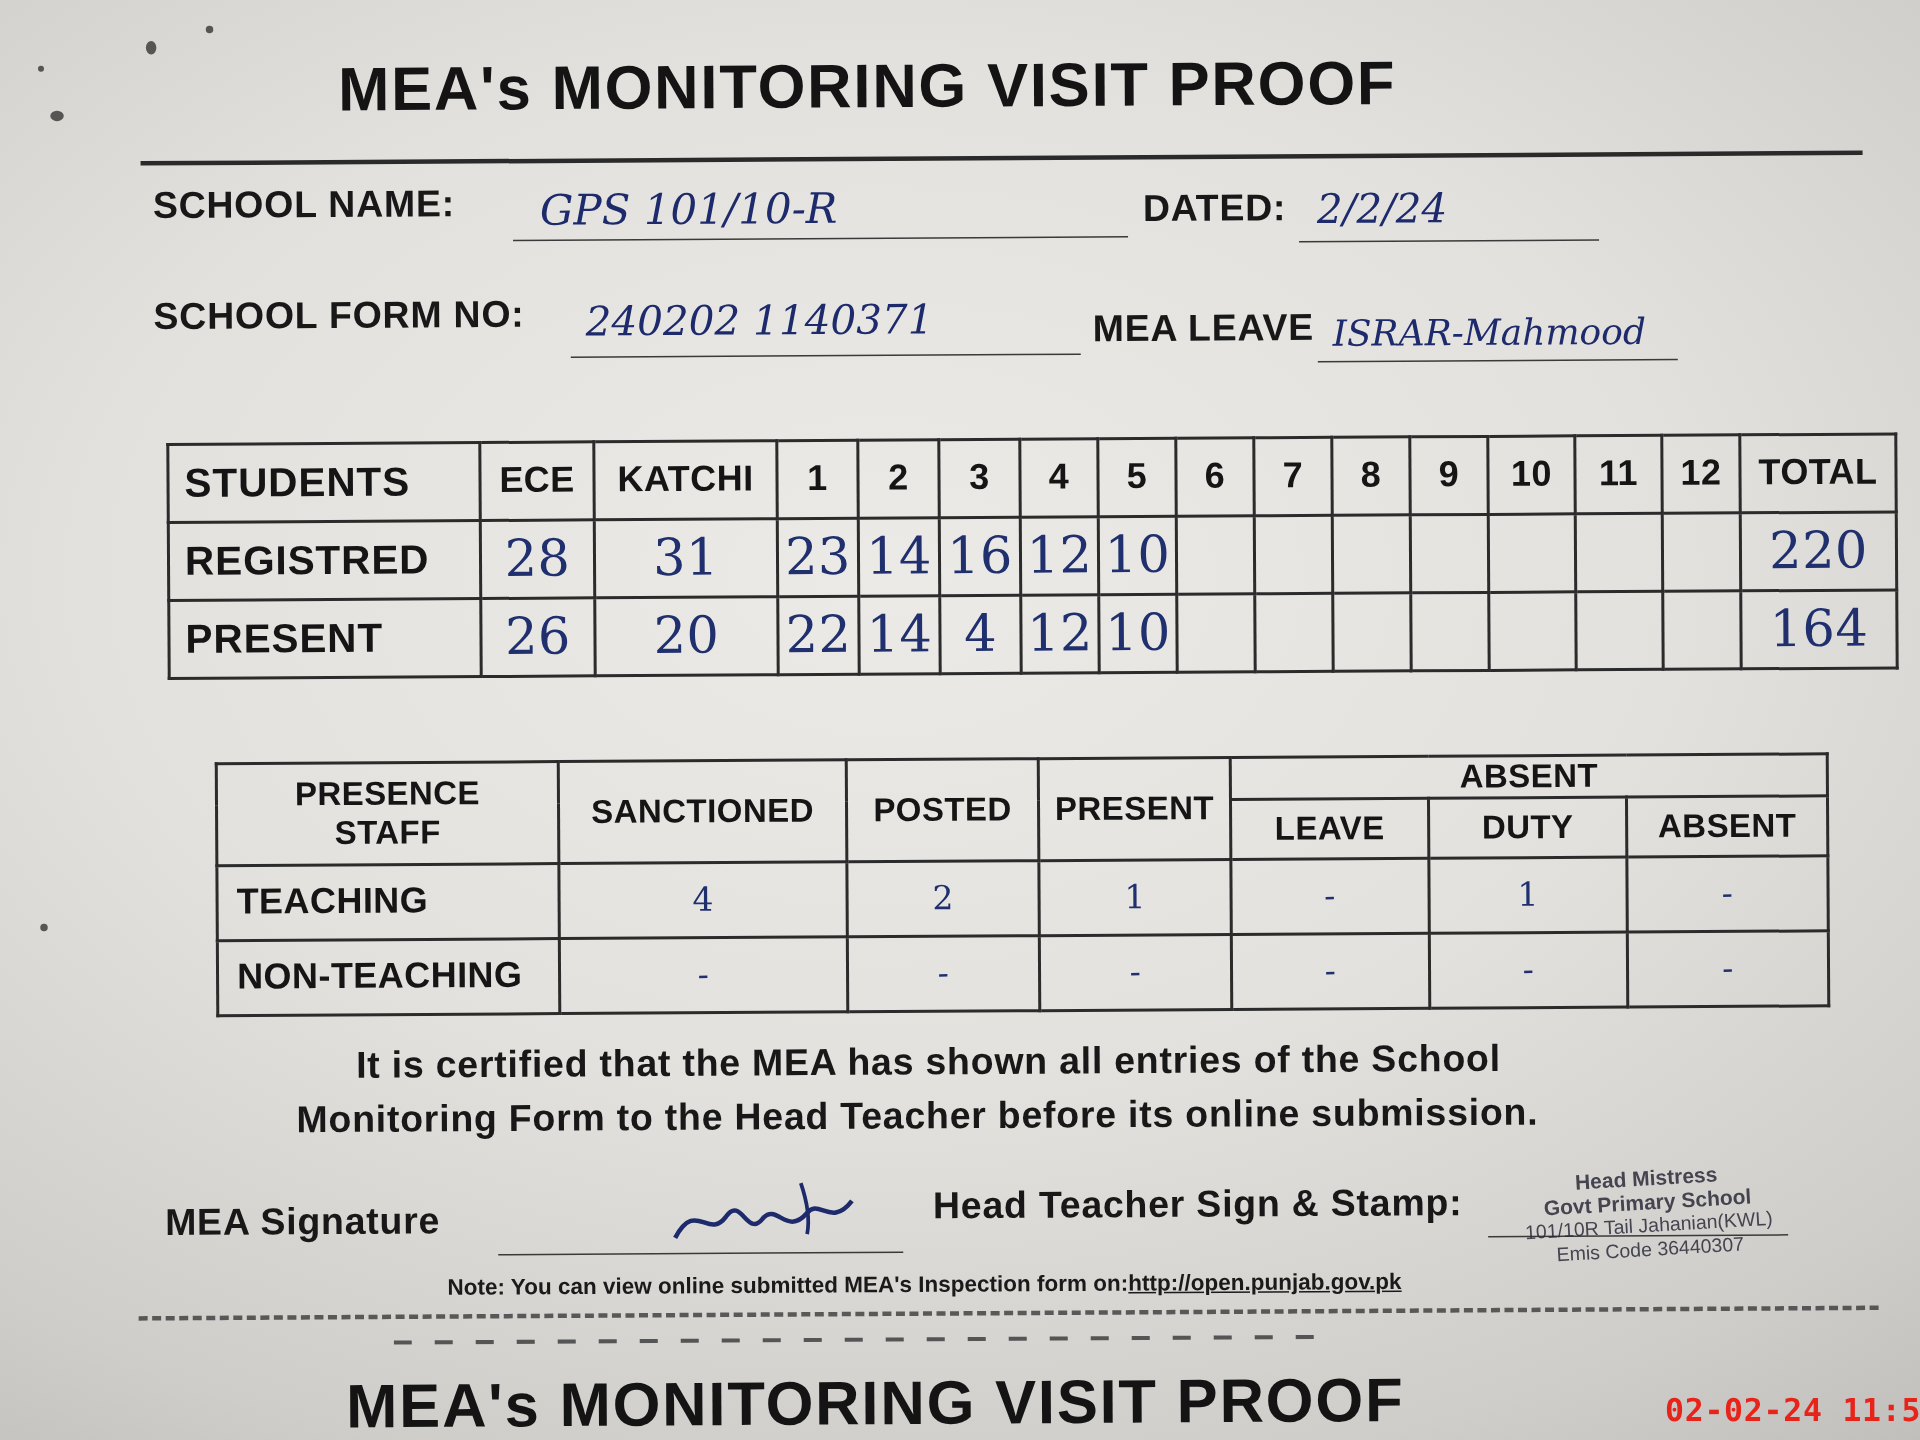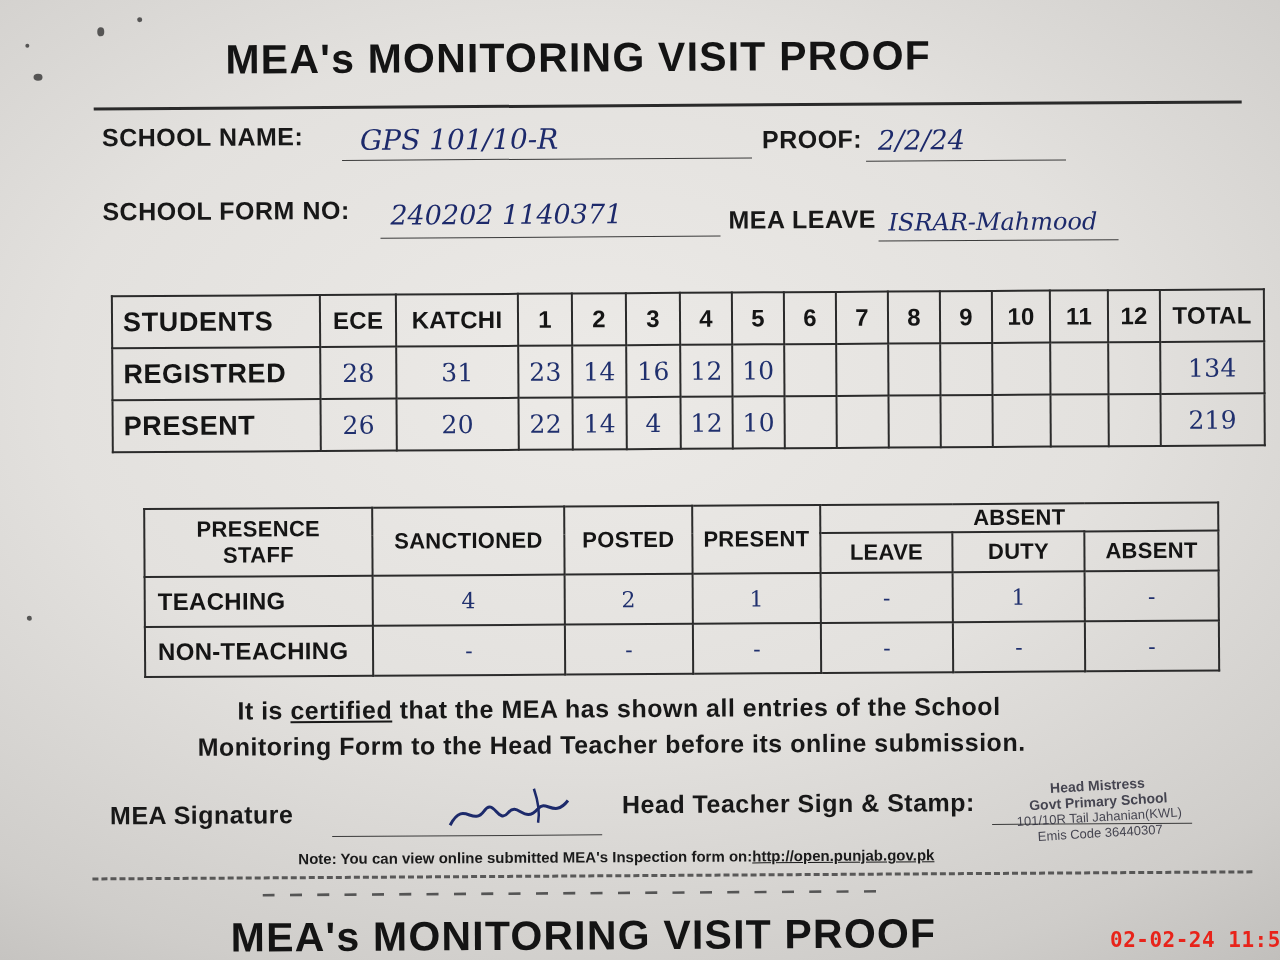--- a/index.html
+++ b/index.html
@@ -90,38 +90,38 @@
   #students-table .rowhdr {
     text-align: left;
     padding-left: 10px;
     font-size: 27px;
     letter-spacing: 0.6px;
   }
   .v {
     font-family: "DejaVu Serif", serif;
     color: #20306e;
     font-style: normal;
-    font-size: 25px;
+    font-size: 34px;
     font-weight: normal;
   }
   #staff-table {
     left: 143px;
     top: 505px;
     width: 1074px;
   }
   #staff-table td, #staff-table th { font-size: 22px; }
   #staff-table .rowhdr {
     text-align: left;
     padding-left: 12px;
     font-size: 24px;
   }
   
   #cert1 { left: 236px; top: 694px; font-size: 25px; }
   #cert2 { left: 196px; top: 730px; font-size: 25px; }
-  .u { text-decoration: underline; }
+  .u { }
   
   #mea-sign-label { left: 108px; top: 798px; font-size: 25px; }
   #ht-sign-label { left: 620px; top: 790px; font-size: 25px; }
   
   #stamp {
     position: absolute;
     left: 992px;
     top: 780px;
     width: 210px;
     height: 72px;
@@ -198,21 +198,21 @@
     <div class="speck" style="left:28px;top:40px;width:4px;height:4px;"></div>
     <div class="speck" style="left:26px;top:612px;width:5px;height:5px;"></div>
 
     <div class="txt printed" id="title">MEA's MONITORING VISIT PROOF</div>
     <div class="line" id="title-underline"></div>
 
     <div class="txt printed hdr-label" style="left:104px;top:120px;">SCHOOL NAME:</div>
     <div class="txt hand" style="left:362px;top:122px;font-size:28px;">GPS 101/10-R</div>
     <div class="line thin" style="left:344px;top:158px;width:410px;"></div>
 
-    <div class="txt printed hdr-label" style="left:764px;top:126px;">PROOF:</div>
+    <div class="txt printed hdr-label" style="left:764px;top:126px;">DATED:</div>
     <div class="txt hand" style="left:880px;top:126px;font-size:27px;">2/2/24</div>
     <div class="line thin" style="left:868px;top:162px;width:200px;"></div>
 
     <div class="txt printed hdr-label" style="left:104px;top:194px;">SCHOOL FORM NO:</div>
     <div class="txt hand" style="left:392px;top:198px;font-size:27px;">240202 1140371</div>
     <div class="line thin" style="left:382px;top:236px;width:340px;"></div>
 
     <div class="txt printed hdr-label" style="left:730px;top:206px;">MEA LEAVE</div>
     <div class="txt hand" style="left:890px;top:210px;font-size:24px;">ISRAR-Mahmood</div>
     <div class="line thin" style="left:880px;top:242px;width:240px;"></div>
@@ -264,39 +264,39 @@
         <td class="v">16</td>
         <td class="v">12</td>
         <td class="v">10</td>
         <td class="v"></td>
         <td class="v"></td>
         <td class="v"></td>
         <td class="v"></td>
         <td class="v"></td>
         <td class="v"></td>
         <td class="v"></td>
-        <td class="v">134</td>
+        <td class="v">220</td>
       </tr>
       <tr>
         <td class="rowhdr">PRESENT</td>
         <td class="v">26</td>
         <td class="v">20</td>
         <td class="v">22</td>
         <td class="v">14</td>
         <td class="v">4</td>
         <td class="v">12</td>
         <td class="v">10</td>
         <td class="v"></td>
         <td class="v"></td>
         <td class="v"></td>
         <td class="v"></td>
         <td class="v"></td>
         <td class="v"></td>
         <td class="v"></td>
-        <td class="v">219</td>
+        <td class="v">164</td>
       </tr>
     </tbody>
       </table>
 
     <table id="staff-table">
       <colgroup>
         <col style="width:228px">
           <col style="width:192px">
           <col style="width:128px">
         <col style="width:128px">

